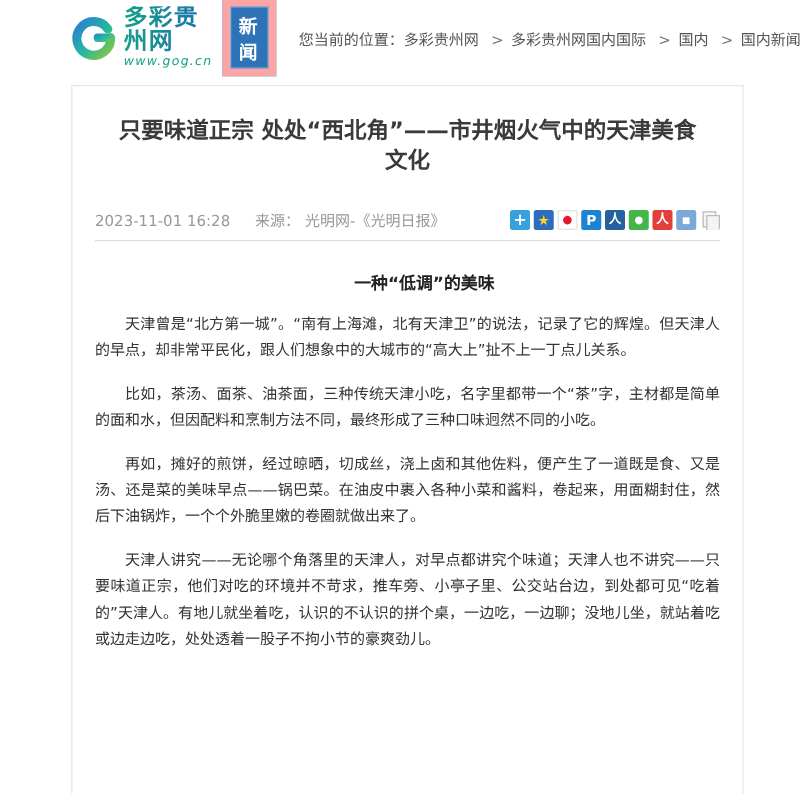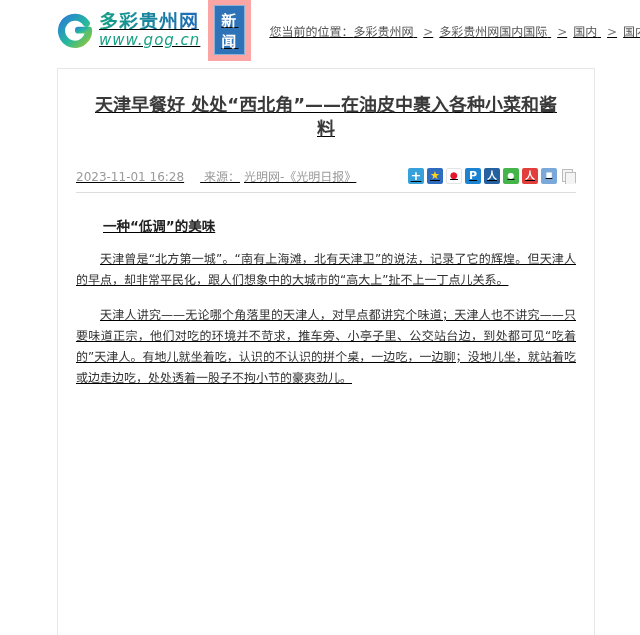--- a/index.html
+++ b/index.html
@@ -11,44 +11,44 @@
     --body_text:#333333;
     --title_text:#3a3a3a;
     --border_gray:#e7e7e7;
     --divider_gray:#dcdcdc;
     --wechat_green:#44b549;
     --weibo_red:#e6162d;
   }
   *{margin:0;padding:0;box-sizing:border-box;}
   html,body{width:640px;height:635px;overflow:hidden;background:#ffffff;
     font-family:"DejaVu Sans","Liberation Sans",sans-serif;}
-  .page{width:640px;height:612px;position:relative;background:#fff;text-decoration:underline;}
+  .page{width:640px;height:612px;position:relative;background:#fff;}
 
   
   .site-header{display:flex;align-items:center;padding:14px 0 10px 57px;height:56px;}
   .logo{display:flex;align-items:center;cursor:pointer;}
   .logo-g{width:36px;height:36px;flex:0 0 auto;margin-right:6px;}
   .logo-text{display:flex;flex-direction:column;line-height:1;margin-right:8px;}
   .logo-name{font-size:19px;font-weight:bold;letter-spacing:1px;
     background:linear-gradient(90deg,var(--brand_teal),#1e6bb8);
     -webkit-background-clip:text;background-clip:text;color:transparent;}
-  .logo-url{font-size:15px;color:var(--brand_teal);font-style:italic;margin-top:2px;letter-spacing:1px;}
+  .logo-url{font-size:10px;color:var(--brand_teal);font-style:italic;margin-top:2px;letter-spacing:1px;}
   .logo-badge{background:var(--badge_blue);color:#fff;font-size:15px;font-weight:bold;
     padding:4px 7px;border:6px solid #fca5a5;box-shadow:inset 0 0 0 1px rgba(255,255,255,.45);
     letter-spacing:2px;cursor:pointer;}
   .breadcrumb{font-size:12px;color:var(--breadcrumb_gray);margin-left:18px;white-space:nowrap;}
   .breadcrumb a{color:var(--breadcrumb_gray);text-decoration:none;cursor:pointer;}
   .breadcrumb .sep{margin:0 6px;color:#777;}
 
   
   .content-box{width:538px;margin:12px 0 0 57px;border:1px solid var(--border_gray);
     background:#fff;padding:24px 12px 40px 12px;min-height:600px;}
   .article-title{font-size:18px;line-height:24px;font-weight:bold;color:var(--title_text);
     text-align:center;padding:0 20px;}
-  .meta-row{display:flex;justify-content:space-between;align-items:center;
+  .meta-row{display:flex;justify-content:space-between;align-items:flex-end;
     margin-top:26px;padding:0 6px;font-size:12px;color:var(--meta_gray);}
   .meta-left span{margin-right:4px;}
   .meta-date{margin-right:16px !important;}
   .divider{border:none;border-top:1px solid var(--divider_gray);margin:8px 6px 0 6px;}
 
   
   .share-bar{display:flex;align-items:center;gap:3px;}
   .si{width:16px;height:16px;border-radius:2px;display:flex;align-items:center;justify-content:center;
     font-size:10px;line-height:1;cursor:pointer;font-weight:bold;overflow:hidden;}
   .si-plus{background:#37a1dc;color:#fff;font-size:13px;}
@@ -60,21 +60,21 @@
   .si-kaixin{background:#e13e3c;color:#fff;}
   .si-tieba{background:#7aa8d8;color:#fff;font-size:7px;}
   .si-copy{background:#fff;position:relative;border:none;}
   .si-copy::before,.si-copy::after{content:"";position:absolute;width:9px;height:11px;
     background:#f4f4f4;border:1px solid #bbb;}
   .si-copy::before{left:2px;top:1px;}
   .si-copy::after{left:5px;top:4px;}
 
   
   .article-body{padding:0 6px;color:var(--body_text);}
-  .article-subheading{font-size:13.5px;font-weight:bold;margin-top:22px;text-indent:2em;color:#222;}
+  .article-subheading{font-size:13.5px;font-weight:bold;margin-top:22px;text-indent:2em;color:#222;text-align:center;}
   .article-body p{font-size:12px;line-height:21px;text-indent:2em;margin-top:14px;
     text-align:justify;color:var(--body_text);}
 </style>
 </head>
 <body>
 
 <div class="page">
 
   <header class="site-header">
     <div class="logo">
@@ -99,21 +99,21 @@
     </div>
     <nav class="breadcrumb">
       <span>您当前的位置：</span><a>多彩贵州网</a>
       <span class="sep">&gt;</span><a>多彩贵州网国内国际</a>
       <span class="sep">&gt;</span><a>国内</a>
       <span class="sep">&gt;</span><a>国内新闻</a>
     </nav>
   </header>
 
   <main class="content-box">
-    <h1 class="article-title">天津早餐好 处处“西北角”——在油皮中裹入各种小菜和酱料</h1>
+    <h1 class="article-title">只要味道正宗 处处“西北角”——市井烟火气中的天津美食文化</h1>
 
     <div class="meta-row">
       <div class="meta-left">
         <span class="meta-date">2023-11-01 16:28</span>
         <span>来源：</span><span>光明网-《光明日报》</span>
       </div>
       <div class="share-bar">
         <span class="si si-plus">+</span>
         <span class="si si-fav">★</span>
         <span class="si si-weibo">●</span>
@@ -124,17 +124,19 @@
         <span class="si si-tieba">■</span>
         <span class="si si-copy"></span>
       </div>
     </div>
 
     <hr class="divider">
 
     <article class="article-body">
       <h3 class="article-subheading">一种“低调”的美味</h3>
       <p>天津曾是“北方第一城”。“南有上海滩，北有天津卫”的说法，记录了它的辉煌。但天津人的早点，却非常平民化，跟人们想象中的大城市的“高大上”扯不上一丁点儿关系。</p>
+      <p>比如，茶汤、面茶、油茶面，三种传统天津小吃，名字里都带一个“茶”字，主材都是简单的面和水，但因配料和烹制方法不同，最终形成了三种口味迥然不同的小吃。</p>
+      <p>再如，摊好的煎饼，经过晾晒，切成丝，浇上卤和其他佐料，便产生了一道既是食、又是汤、还是菜的美味早点——锅巴菜。在油皮中裹入各种小菜和酱料，卷起来，用面糊封住，然后下油锅炸，一个个外脆里嫩的卷圈就做出来了。</p>
       <p>天津人讲究——无论哪个角落里的天津人，对早点都讲究个味道；天津人也不讲究——只要味道正宗，他们对吃的环境并不苛求，推车旁、小亭子里、公交站台边，到处都可见“吃着的”天津人。有地儿就坐着吃，认识的不认识的拼个桌，一边吃，一边聊；没地儿坐，就站着吃或边走边吃，处处透着一股子不拘小节的豪爽劲儿。</p>
 
     </article>
   </main>
 </div>
 
 </body></html>

